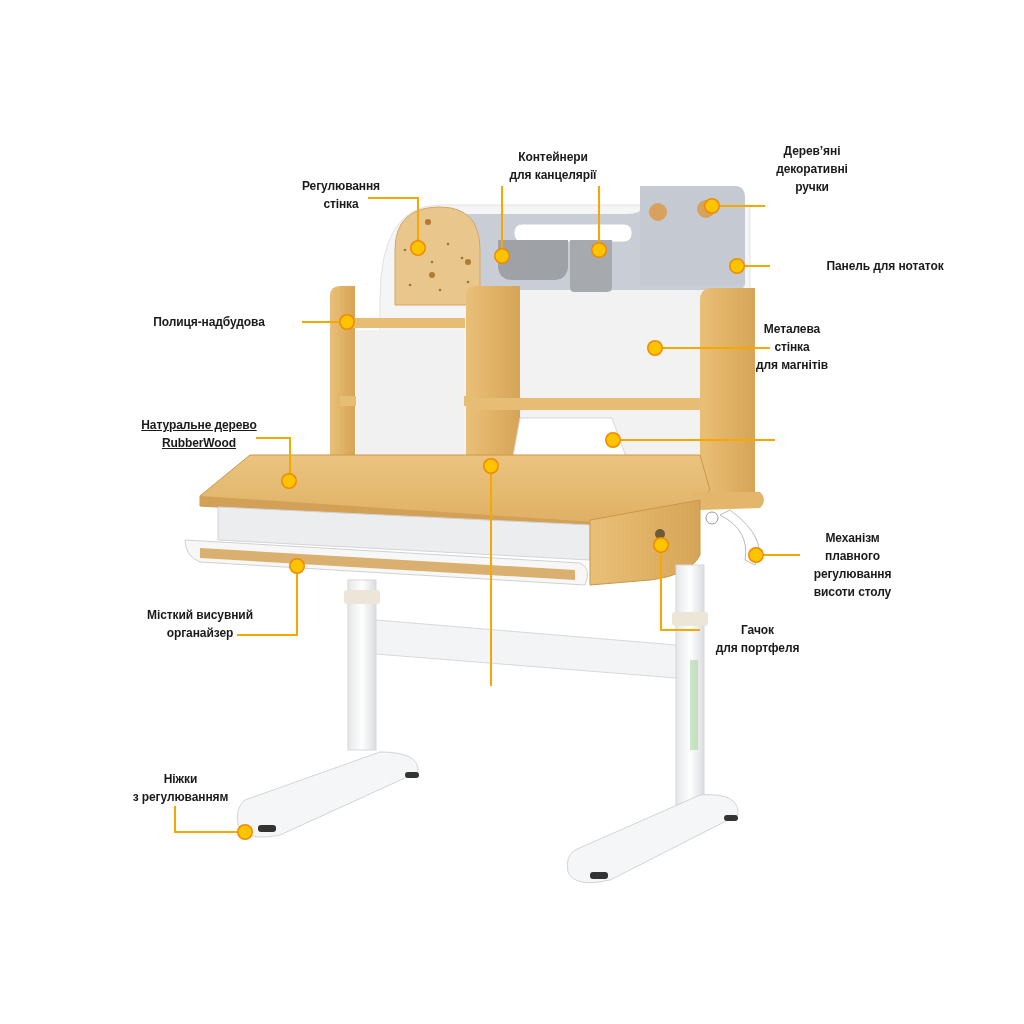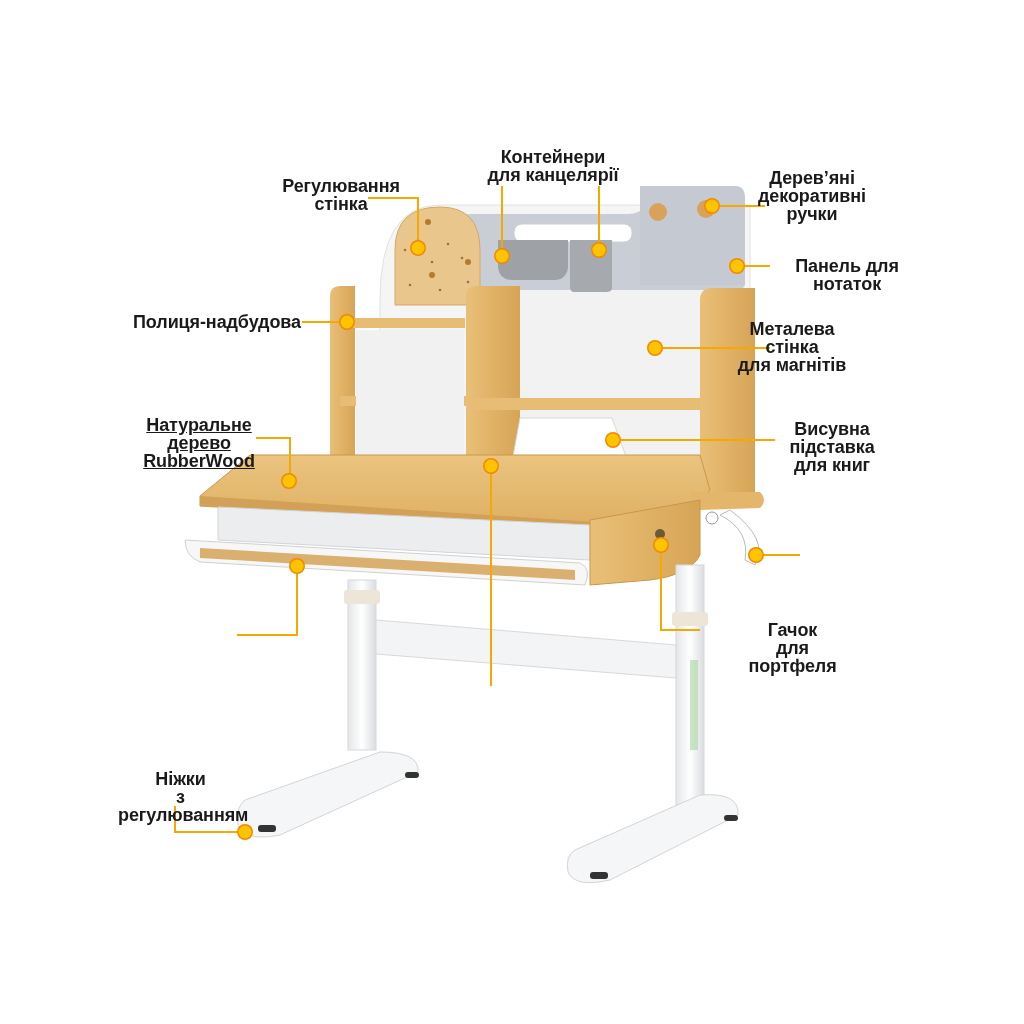--- a/index.html
+++ b/index.html
@@ -1,18 +1,18 @@
 <!DOCTYPE html>
 <html><head>
 <meta charset="utf-8">
 <style>
   html, body { margin:0; padding:0; background:#ffffff; }
   body { width:1024px; height:1024px; position:relative; overflow:hidden; font-family:"DejaVu Sans", sans-serif; }
   .canvas { position:absolute; left:0; top:0; width:1024px; height:1024px; }
-  .label { position:absolute; font-family:"Liberation Sans", sans-serif; font-weight:bold; font-size:18px; line-height:18px; color:#1a1a1a; text-align:center; white-space:pre-line; letter-spacing:-0.1px; }
+  .label { position:absolute; font-family:"Liberation Sans", sans-serif; font-weight:bold; font-size:12px; line-height:18px; color:#1a1a1a; text-align:center; white-space:pre-line; letter-spacing:-0.1px; }
   svg { position:absolute; left:0; top:0; }
 </style>
 </head>
 <body>
 
 <div class="canvas">
 
   <svg width="1024" height="1024" viewBox="0 0 1024 1024">
     <defs>
       <linearGradient id="woodG" x1="0" y1="0" x2="1" y2="0">
@@ -188,30 +188,33 @@
           <circle r="8" fill="#F08A00"></circle>
           <circle r="6.5" fill="#FFC400"></circle>
         </g>
     </g>
   </svg>
 
   <div class="label" style="left:276px; top:177px; width:130px;">Регулювання
 стінка</div>
   <div class="label" style="left:478px; top:148px; width:150px;">Контейнери
 для канцелярії</div>
-  <div class="label" style="left:752px; top:169px; width:120px;">Дерев’яні
+  <div class="label" style="left:752px; top:142px; width:120px;">Дерев’яні
 декоративні
 ручки</div>
-  <div class="label" style="left:762px; top:257px; width:170px;">Панель для нотаток</div>
-  <div class="label" style="left:132px; top:313px; width:170px;">Полиця-надбудова</div>
+  <div class="label" style="left:800px; top:257px; width:170px;">Панель для нотаток</div>
+  <div class="label" style="left:124px; top:313px; width:170px;">Полиця-надбудова</div>
   <div class="label" style="left:732px; top:320px; width:120px;">Металева
 стінка
 для магнітів</div>
   <div class="label" style="left:114px; top:416px; width:170px;text-decoration:underline;">Натуральне дерево
 RubberWood</div>
-  <div class="label" style="left:772px; top:420px; width:120px;">Висувна
-підставка
-для книг</div>
-  <div class="label" style="left:730px; top:621px; width:125px;">Гачок
+  <div class="label" style="left:790px; top:529px; width:125px;">Механізм
+плавного
+регулювання
+висоти столу</div>
+  <div class="label" style="left:695px; top:621px; width:125px;">Гачок
 для портфеля</div>
+  <div class="label" style="left:100px; top:606px; width:200px;">Місткий висувний
+органайзер</div>
   <div class="label" style="left:118px; top:770px; width:125px;">Ніжки
 з регулюванням</div>
 </div>
 
 </body></html>

